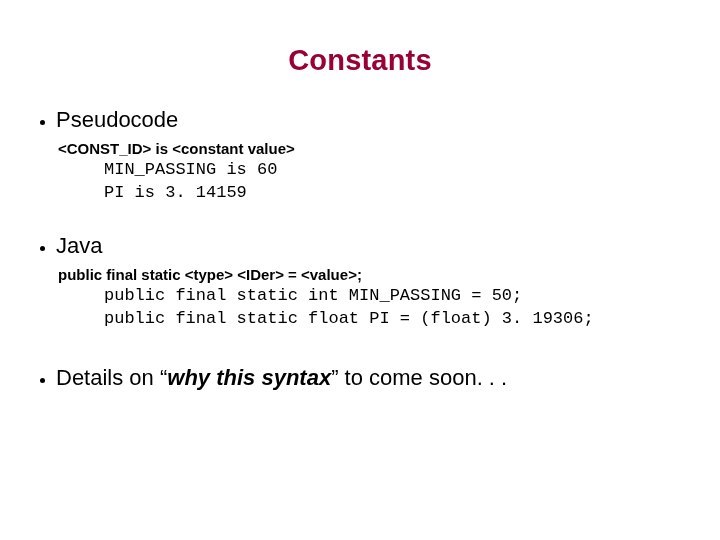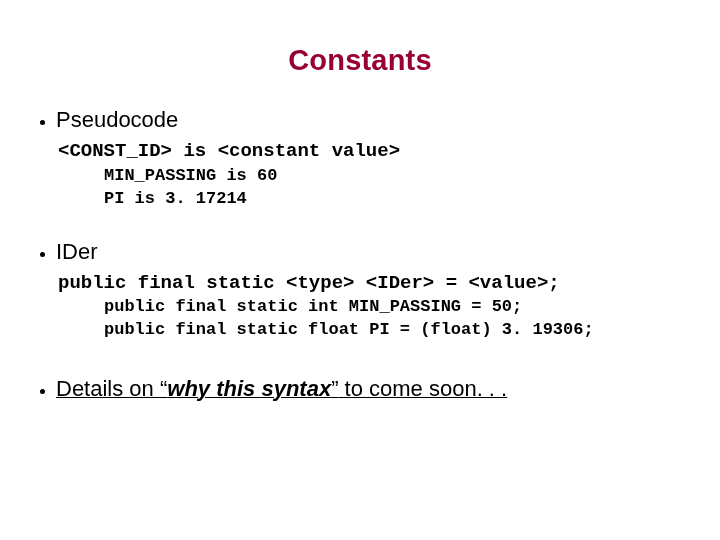--- a/index.html
+++ b/index.html
@@ -40,37 +40,36 @@
     font-size: 22px;
     font-weight: 400;
     text-align: right;
   }
   .code-block {
     margin-top: 6px;
     margin-left: 2px;
     margin-bottom: 28px;
   }
   .mono {
-    font-family: Liberation Mono, monospace;
+    font-family: Liberation Sans, sans-serif;
     font-weight: bold;
-    font-size: 19px;
+    font-size: 15px;
     line-height: 1.35;
     white-space: pre;
   }
   .mono-sub {
     font-family: "Courier New", Courier, monospace;
-    font-weight: bold;
+    font-weight: normal;
     font-size: 17px;
     line-height: 1.35;
     white-space: pre;
     margin-left: 46px;
   }
   .sp-before-details {
     margin-top: 34px;
-    text-decoration: underline;
   }
   .details {
     font-size: 22px;
     font-weight: 400;
   }
   .details .quote {
     font-style: italic;
     font-weight: bold;
   }
 </style>
@@ -81,26 +80,26 @@
 
   <div class="title">Constants</div>
 
   <ul class="top">
 
     <li>
       <span class="bullet-label">Pseudocode</span>
       <div class="code-block">
         <div class="mono">&lt;CONST_ID&gt; is &lt;constant value&gt;</div>
         <div class="mono-sub">MIN_PASSING is 60</div>
-        <div class="mono-sub">PI is 3. 17214</div>
+        <div class="mono-sub">PI is 3. 14159</div>
       </div>
     </li>
 
     <li>
-      <span class="bullet-label">IDer</span>
+      <span class="bullet-label">Java</span>
       <div class="code-block">
         <div class="mono">public final static &lt;type&gt; &lt;IDer&gt; = &lt;value&gt;;</div>
         <div class="mono-sub">public final static int MIN_PASSING = 50;</div>
         <div class="mono-sub">public final static float PI = (float) 3. 19306;</div>
       </div>
     </li>
 
     <li class="sp-before-details">
       <span class="details">
         <span>Details on </span><span>“</span><span class="quote">why this syntax</span><span>”</span><span> to come soon. . .</span>

